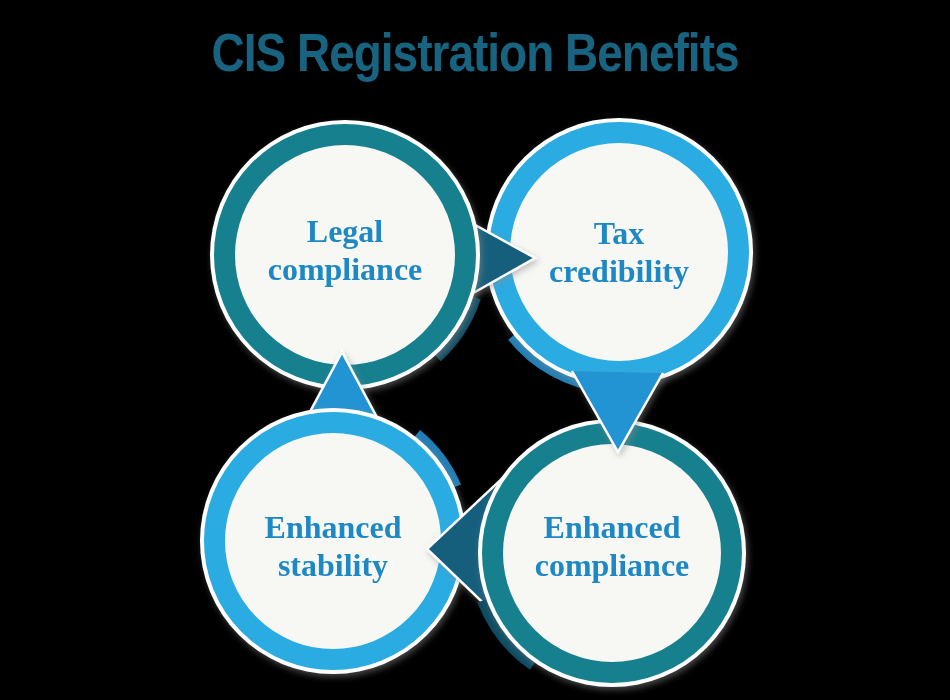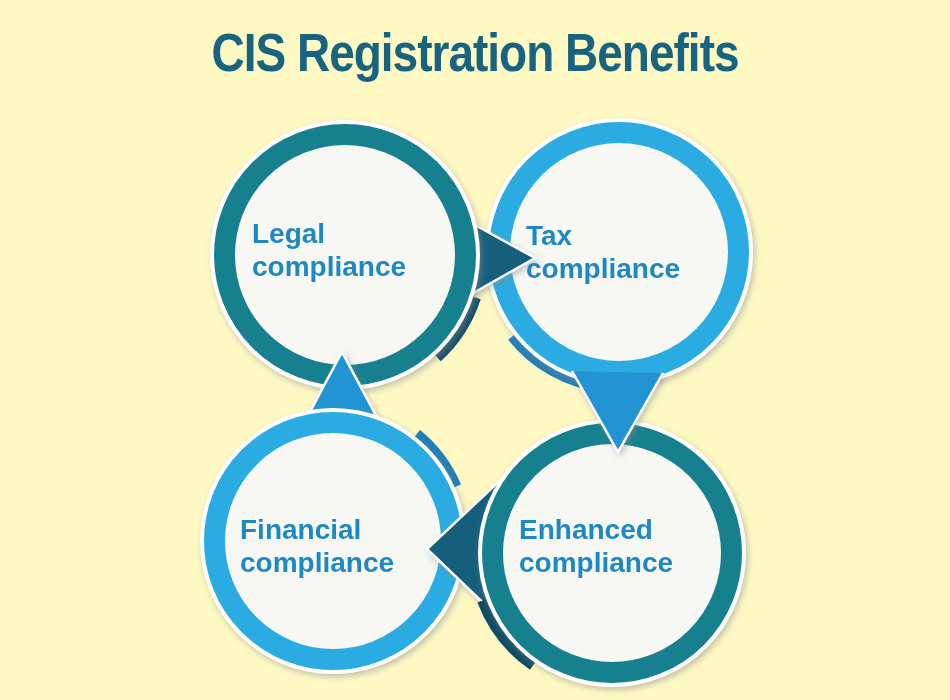--- a/index.html
+++ b/index.html
@@ -4,21 +4,21 @@
 <style>
   html, body {
     margin: 0;
     padding: 0;
     background: #ffffff;
   }
   .canvas {
     position: relative;
     width: 950px;
     height: 700px;
-    background: #fef9c3;
+    background: #000000;
     overflow: hidden;
     font-family: "Liberation Sans", sans-serif;
   }
   .diagram-svg {
     position: absolute;
     left: 0;
     top: 0;
     width: 950px;
     height: 700px;
     z-index: 1;
@@ -39,25 +39,26 @@
     white-space: nowrap;
   }
   .benefit-label {
     position: absolute;
     width: 186px;
     height: 120px;
     z-index: 2;
     display: flex;
     align-items: center;
     justify-content: center;
-    text-align: left;
-    font-size: 28px;
+    text-align: center;
+    font-size: 32px;
     font-weight: bold;
     line-height: 1.19;
     color: #1e88c5;
+    font-family: Liberation Serif, serif;
   }
   .label-legal     { left: 252px; top: 190px; }
   .label-tax       { left: 526px; top: 192px; }
   .label-financial { left: 240px; top: 486px; }
   .label-enhanced  { left: 519px; top: 486px; }
   .disc { fill: #f7f8f4; }
   .pad  { fill: #ffffff; }
 </style>
 </head>
 <body>
@@ -105,19 +106,19 @@
     <g filter="url(#ds)">
       <circle class="pad" cx="612" cy="553" r="134"></circle>
       <circle class="disc" cx="612" cy="553" r="119.5" stroke-width="21" stroke="#18808f"></circle>
     </g>
 
     <path filter="url(#ds)" d="M 572,371 L 618,452 L 663,373" stroke="#ffffff" stroke-width="2.5" fill="#2094d4"></path>
   </svg>
 
   <div class="benefit-label label-legal">Legal compliance</div>
 
-  <div class="benefit-label label-tax">Tax compliance</div>
+  <div class="benefit-label label-tax">Tax credibility</div>
 
-  <div class="benefit-label label-financial">Financial compliance</div>
+  <div class="benefit-label label-financial">Enhanced stability</div>
 
   <div class="benefit-label label-enhanced">Enhanced compliance</div>
 
 </div>
 
 </body></html>

